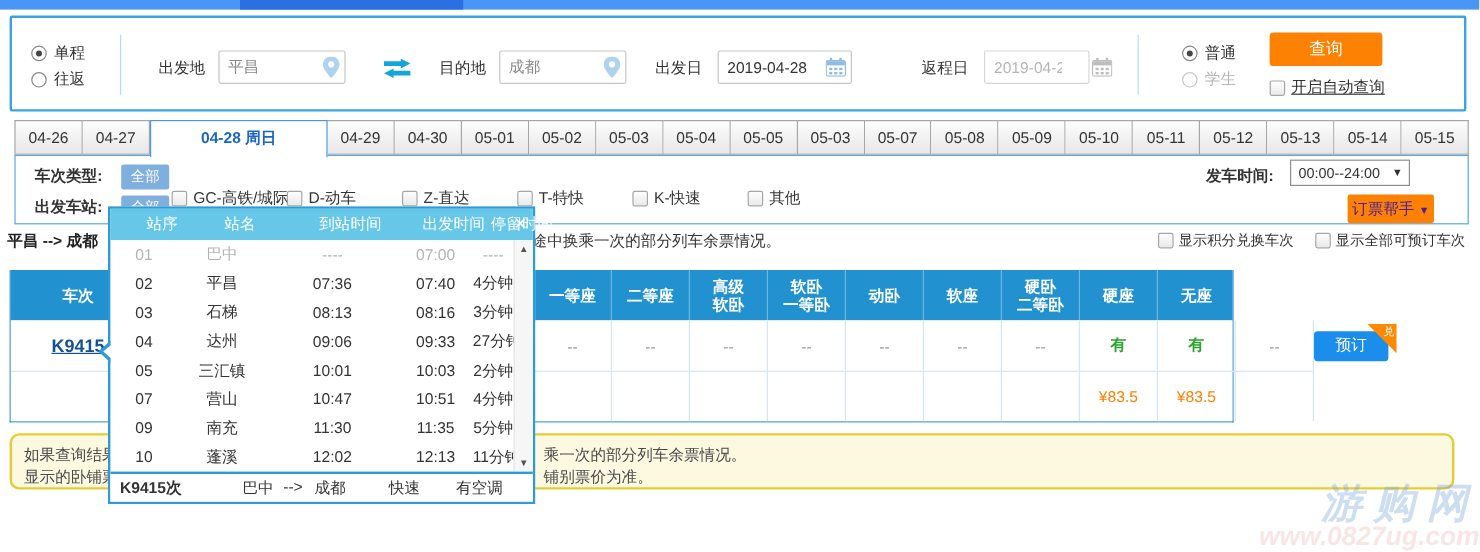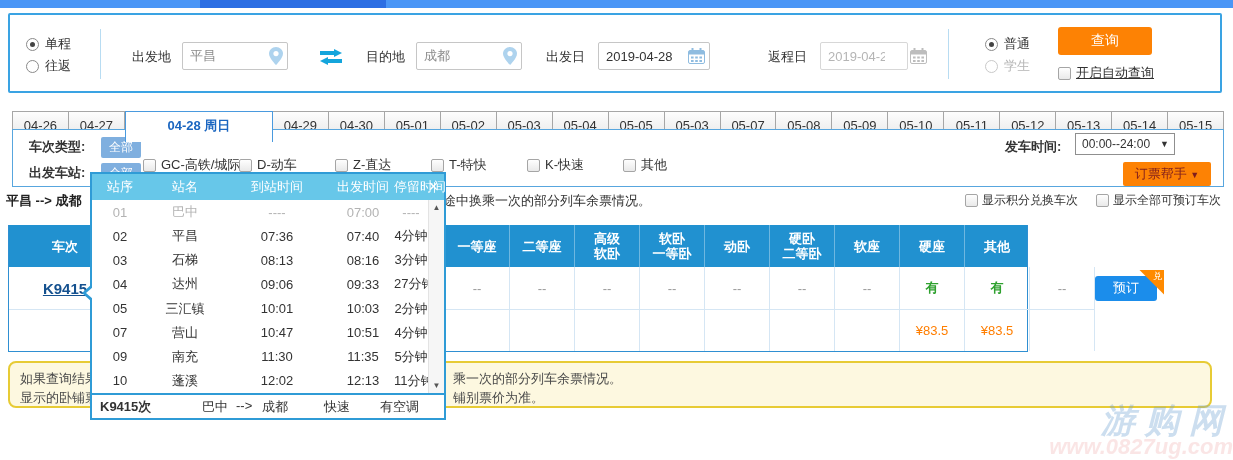--- a/index.html
+++ b/index.html
@@ -32,35 +32,35 @@
   .txt.date{color:#333;}
   .txt.disabled{color:#b5b5b5;border-color:#d7d7d7;}
   .in-icon{position:absolute;top:32px;pointer-events:none;line-height:0;}
   #query-btn{position:absolute;left:1048px;top:12px;width:94px;height:28px;background:var(--orange);border:none;border-radius:3px;color:#fff;font-size:14px;cursor:pointer;}
   #auto-query{position:absolute;left:1048px;top:49px;display:flex;align-items:center;gap:5px;font-size:13px;color:#333;text-decoration:underline;}
   .cb{width:13px;height:13px;border:1px solid #a5a5a5;border-radius:2px;background:linear-gradient(#fefefe,#e9e9e9);display:inline-block;flex:none;}
   #passenger-types{position:absolute;left:975px;top:18px;}
 
   
   #date-tabs{position:absolute;left:12px;top:100px;width:1212px;height:30px;display:flex;}
-  .tab{flex:1 1 0;height:29px;line-height:28px;text-align:center;font-size:13px;color:#333;background:linear-gradient(#fdfdfd,#e7e7e7);border:1px solid #a6a6a6;border-left:none;cursor:pointer;white-space:nowrap;margin-top:11px;}
+  .tab{flex:1 1 0;height:29px;line-height:28px;text-align:center;font-size:13px;color:#333;background:linear-gradient(#fdfdfd,#e7e7e7);border:1px solid #a6a6a6;border-left:none;cursor:pointer;white-space:nowrap;}
   .tab:first-child{border-left:1px solid #a6a6a6;}
   .tab.sel{flex:0 0 148px;background:#fff;color:var(--tab-selected-text);font-weight:bold;border:1px solid #4a9ade;border-bottom:none;height:31px;z-index:3;}
 
   
   #filter-panel{position:absolute;left:12px;top:129px;width:1212px;height:58px;border:1px solid #58a6de;background:#fff;}
   .frow{position:absolute;left:0;width:100%;height:22px;display:flex;align-items:center;}
   .fl{position:absolute;left:16px;font-size:13px;font-weight:bold;color:#333;}
   .badge-all{position:absolute;left:88px;background:#7fafdf;color:#fff;font-size:12px;padding:2px 8px;border-radius:2px;cursor:pointer;}
   .opts{position:absolute;left:130px;display:flex;margin-top:36px;}
   .fopt{width:96px;display:flex;align-items:center;gap:5px;font-size:13px;color:#333;white-space:nowrap;cursor:pointer;}
   #dt-label{position:absolute;left:992px;font-size:13px;font-weight:bold;color:#333;}
   #dt-select{position:absolute;left:1062px;top:-3px;width:100px;height:22px;border:1px solid #8f8f8f;background:#fff;font-size:12px;color:#333;display:flex;align-items:center;padding-left:6px;cursor:pointer;}
   #dt-select .caret{position:absolute;right:5px;font-size:9px;color:#333;}
-  #helper-btn{position:absolute;left:1110px;top:32px;width:88px;height:24px;background:var(--orange);border:none;color:#7f1d1d;font-size:13px;border-radius:2px;cursor:pointer;}
+  #helper-btn{position:absolute;left:1110px;top:32px;width:72px;height:24px;background:var(--orange);border:none;color:#4c1d95;font-size:13px;border-radius:2px;cursor:pointer;}
   #helper-btn .caret{font-size:9px;}
 
   
   #route-bar{position:absolute;left:0;top:192px;width:1233px;height:18px;font-size:13px;}
   #route-text{position:absolute;left:6px;font-weight:bold;color:#222;}
   #route-frag{position:absolute;left:443px;color:#333;}
   #route-toggles{position:absolute;left:953px;display:flex;gap:6px;}
   .toggle{display:flex;align-items:center;gap:4px;font-size:12px;color:#333;cursor:pointer;white-space:nowrap;padding-left:12px;}
 
   
@@ -79,21 +79,21 @@
   .book{position:relative;width:62px;height:25px;background:var(--book-blue);color:#fff;border:none;border-radius:3px;font-size:13px;cursor:pointer;}
   .badge{position:absolute;top:-6px;right:-7px;width:25px;height:25px;background:#ff8a00;clip-path:polygon(0 0,100% 0,100% 100%);color:#fff;font-size:9px;text-align:right;padding:1px 2px 0 0;line-height:10px;}
 
   
   #notice{position:absolute;left:8px;top:361px;width:1204px;height:47px;background:var(--notice-bg);border:2px solid var(--notice-border);border-radius:8px;padding:6px 0 0 10px;font-size:13px;color:#4a4a4a;}
   .notice-line{position:relative;height:19px;line-height:19px;}
   .nl-right{position:absolute;left:433px;top:0;}
 
   
   #stops-popup{position:absolute;left:90px;top:172px;width:356px;height:248px;background:#fff;border:2px solid var(--popup-border);z-index:30;}
-  #stops-head{position:absolute;left:0;top:0;right:0;height:26px;background:var(--popup-header-bg);display:grid;grid-template-columns:56px 74px 110px 62px 34px;align-items:center;color:#fff;font-size:13px;}
+  #stops-head{position:absolute;left:0;top:0;right:0;height:26px;background:var(--popup-header-bg);display:grid;grid-template-columns:56px 74px 110px 62px 34px;align-items:center;color:#fff;font-size:13px;padding-left:15px;}
   .ph{text-align:center;white-space:nowrap;}
   #stops-close{position:absolute;right:5px;top:4px;color:#fff;font-size:13px;font-weight:bold;cursor:pointer;line-height:17px;}
   #stops-body{position:absolute;left:0;top:26px;right:16px;bottom:25px;display:flex;flex-direction:column;}
   .srow{flex:1 1 0;display:grid;grid-template-columns:56px 74px 110px 62px 34px;align-items:center;font-size:13px;color:#333;}
   .srow.passed{color:#b3b3b3;}
   .sc{text-align:center;white-space:nowrap;}
   #stops-scroll{position:absolute;right:0;top:26px;bottom:25px;width:16px;background:#f6f6f6;border-left:1px solid #e3e3e3;cursor:pointer;}
   .sarrow{position:absolute;left:0;width:15px;height:15px;font-size:8px;color:#555;text-align:center;line-height:15px;}
   #stops-footer{position:absolute;left:0;right:0;bottom:0;height:25px;border-top:2px solid var(--popup-border);background:#fff;font-size:13px;color:#333;}
   #stops-footer span{position:absolute;top:3px;}
@@ -308,24 +308,25 @@
     <div id="thead-row">
       <div class="th">车次</div>
       <div class="th"></div>
     <div class="th seat">一等座</div>
         <div class="th seat">二等座</div>
         <div class="th seat">高级
 软卧</div>
         <div class="th seat">软卧
 一等卧</div>
         <div class="th seat">动卧</div>
+        <div class="th seat">软座</div>
         <div class="th seat">硬卧
 二等卧</div>
-        <div class="th seat">软座</div>
         <div class="th seat">硬座</div>
+        <div class="th seat">无座</div>
         <div class="th seat">其他</div>
         <div class="th seat">备注</div>
       </div>
     <div class="trow" id="row1">
       <div class="td">
         <a id="train-no">K9415</a>
       </div>
       <div class="td"></div>
     <div class="td seat">--</div>
         <div class="td seat">--</div>

